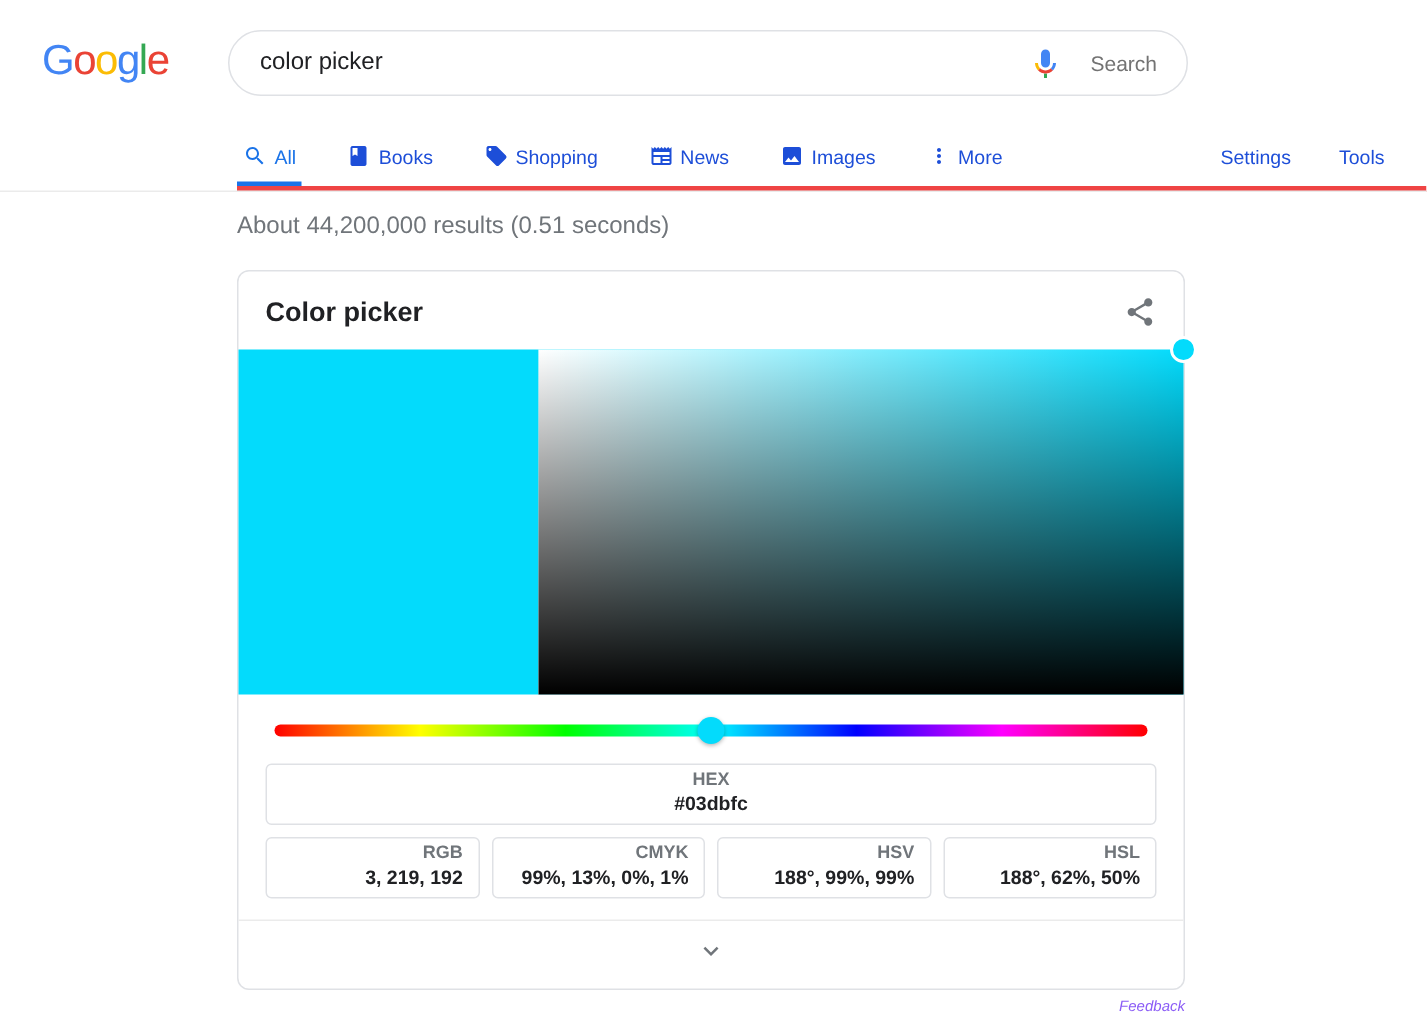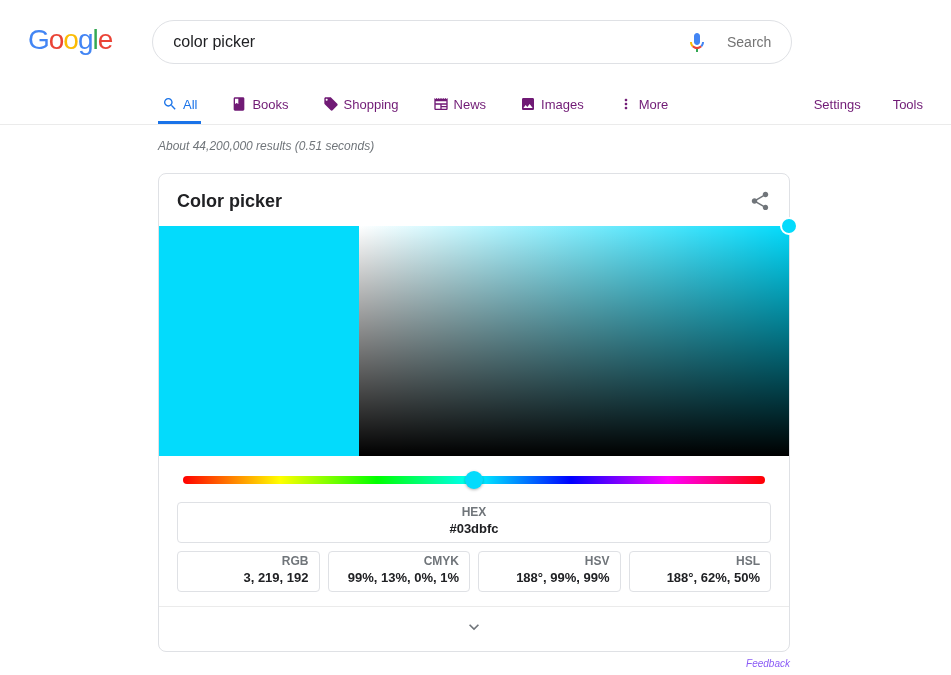--- a/index.html
+++ b/index.html
@@ -8,31 +8,31 @@
     .header { display: flex; align-items: center; padding: 20px 0 0 28px; }
     .logo { margin-right: 40px; margin-top: -4px; }
     .logo span { font-size: 28px; font-weight: 500; letter-spacing: -1px; }
     .g1 { color: #4285F4; } .o1 { color: #EA4335; } .o2 { color: #FBBC05; } .g2 { color: #4285F4; } .l { color: #34A853; } .e { color: #EA4335; }
     
     .search-bar { display: flex; align-items: center; width: 640px; height: 44px; border: 1px solid #dfe1e5; border-radius: 24px; padding: 0 14px 0 20px; }
     .search-input { flex: 1; border: none; outline: none; font-size: 16px; color: #202124; }
     .mic-icon { width: 24px; height: 24px; margin-right: 18px; }
     .search-link { color: #737373; font-size: 14px; text-decoration: none; margin-right: 6px; }
     
-    .tabs-row { display: flex; align-items: center; margin-left: 158px; margin-top: 22px; border-bottom: 1px solid #ef4444; padding-bottom: 0; }
-    .tab { display: flex; align-items: center; color: #701a75; font-size: 13px; padding: 10px 4px 12px 4px; margin-right: 26px; cursor: pointer; }
+    .tabs-row { display: flex; align-items: center; margin-left: 158px; margin-top: 22px; border-bottom: 4px solid #ef4444; padding-bottom: 0; }
+    .tab { display: flex; align-items: center; color: #1d4ed8; font-size: 13px; padding: 10px 4px 12px 4px; margin-right: 26px; cursor: pointer; }
     .tab.active { color: #1a73e8; border-bottom: 3px solid #1a73e8; padding-bottom: 9px; }
     .tab-icon { width: 16px; height: 16px; margin-right: 5px; fill: currentColor; }
     .tabs-right { margin-left: auto; display: flex; }
     .tabs-right .tab { margin-right: 24px; justify-content: flex-end; }
     .tabs-spacer { width: 60px; }
     
     .full-border { border-bottom: 1px solid #ebebeb; margin-top: -1px; margin-left: -28px; }
     
-    .results-info { margin-left: 158px; margin-top: 14px; color: #70757a; font-size: 12px; font-style: italic; }
+    .results-info { margin-left: 158px; margin-top: 14px; color: #70757a; font-size: 16px; }
     
     .card { margin-left: 158px; margin-top: 20px; width: 632px; border: 1px solid #dfe1e5; border-radius: 8px; overflow: visible; }
     .card-header { display: flex; align-items: center; justify-content: space-between; padding: 16px 18px 14px 18px; }
     .card-title { font-size: 18px; font-weight: bold; color: #202124; }
     .share-icon { width: 22px; height: 22px; fill: #70757a; cursor: pointer; }
     
     .color-area { position: relative; height: 230px; display: flex; }
     .color-swatch { width: 200px; height: 100%; }
     .color-gradient { flex: 1; position: relative; }
     .grad-hue { position: absolute; inset: 0; }

